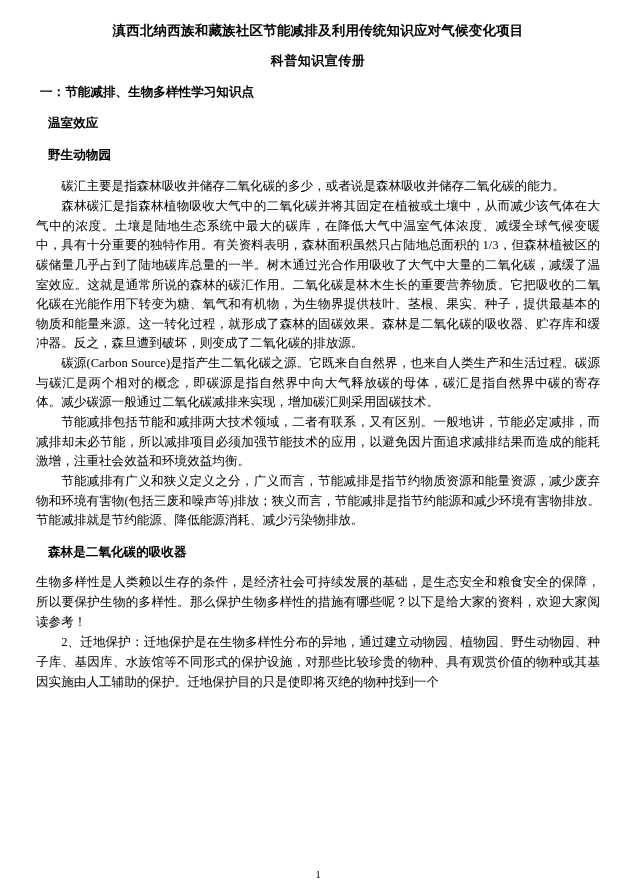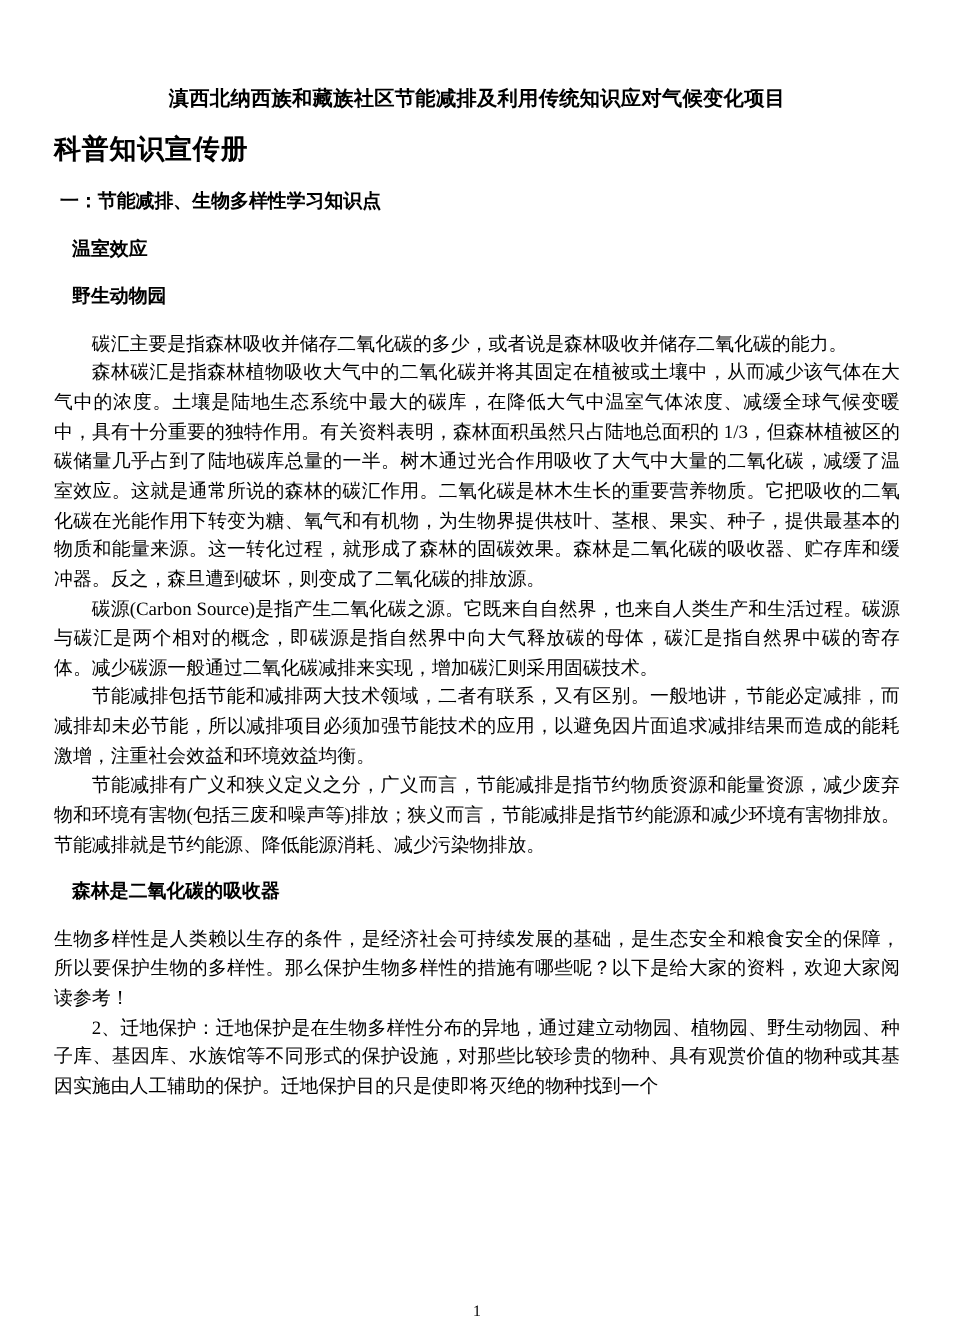--- a/index.html
+++ b/index.html
@@ -11,33 +11,34 @@
     width: 636px;
     height: 888px;
     font-family: "Liberation Serif", "DejaVu Serif", serif;
     color: #000000;
   }
   .page {
     position: relative;
     width: 636px;
     height: 888px;
     box-sizing: border-box;
-    padding: 56px 36px 26px 36px;
+    padding: 21px 36px 26px 36px;
     background: #fff;
   }
   .doc-title {
     text-align: center;
     font-size: 13.5px;
     font-weight: bold;
     line-height: 1.5;
     margin: 0 0 10px 0;
     letter-spacing: 0.2px;
   }
   .doc-subtitle {
-    font-size: 18px;
+    text-align: center;
+    font-size: 13px;
     font-weight: bold;
     line-height: 1.5;
     margin: 0 0 12px 0;
     letter-spacing: 0.5px;
   }
   .h1 {
     font-size: 12.6px;
     font-weight: bold;
     line-height: 1.55;
     margin: 4px;
@@ -53,20 +54,21 @@
   .para {
     font-size: 12.6px;
     line-height: 1.56;
     margin: 0;
     text-align: justify;
     text-justify: inter-ideograph;
     text-indent: 2em;
   }
   .para.noindent {
     text-indent: 0;
+    font-family: Liberation Mono, monospace;
   }
   .page-number {
     position: absolute;
     left: 0;
     right: 0;
     bottom: 8px;
     text-align: center;
     font-size: 10.5px;
     font-family: "Liberation Serif", serif;
   }

